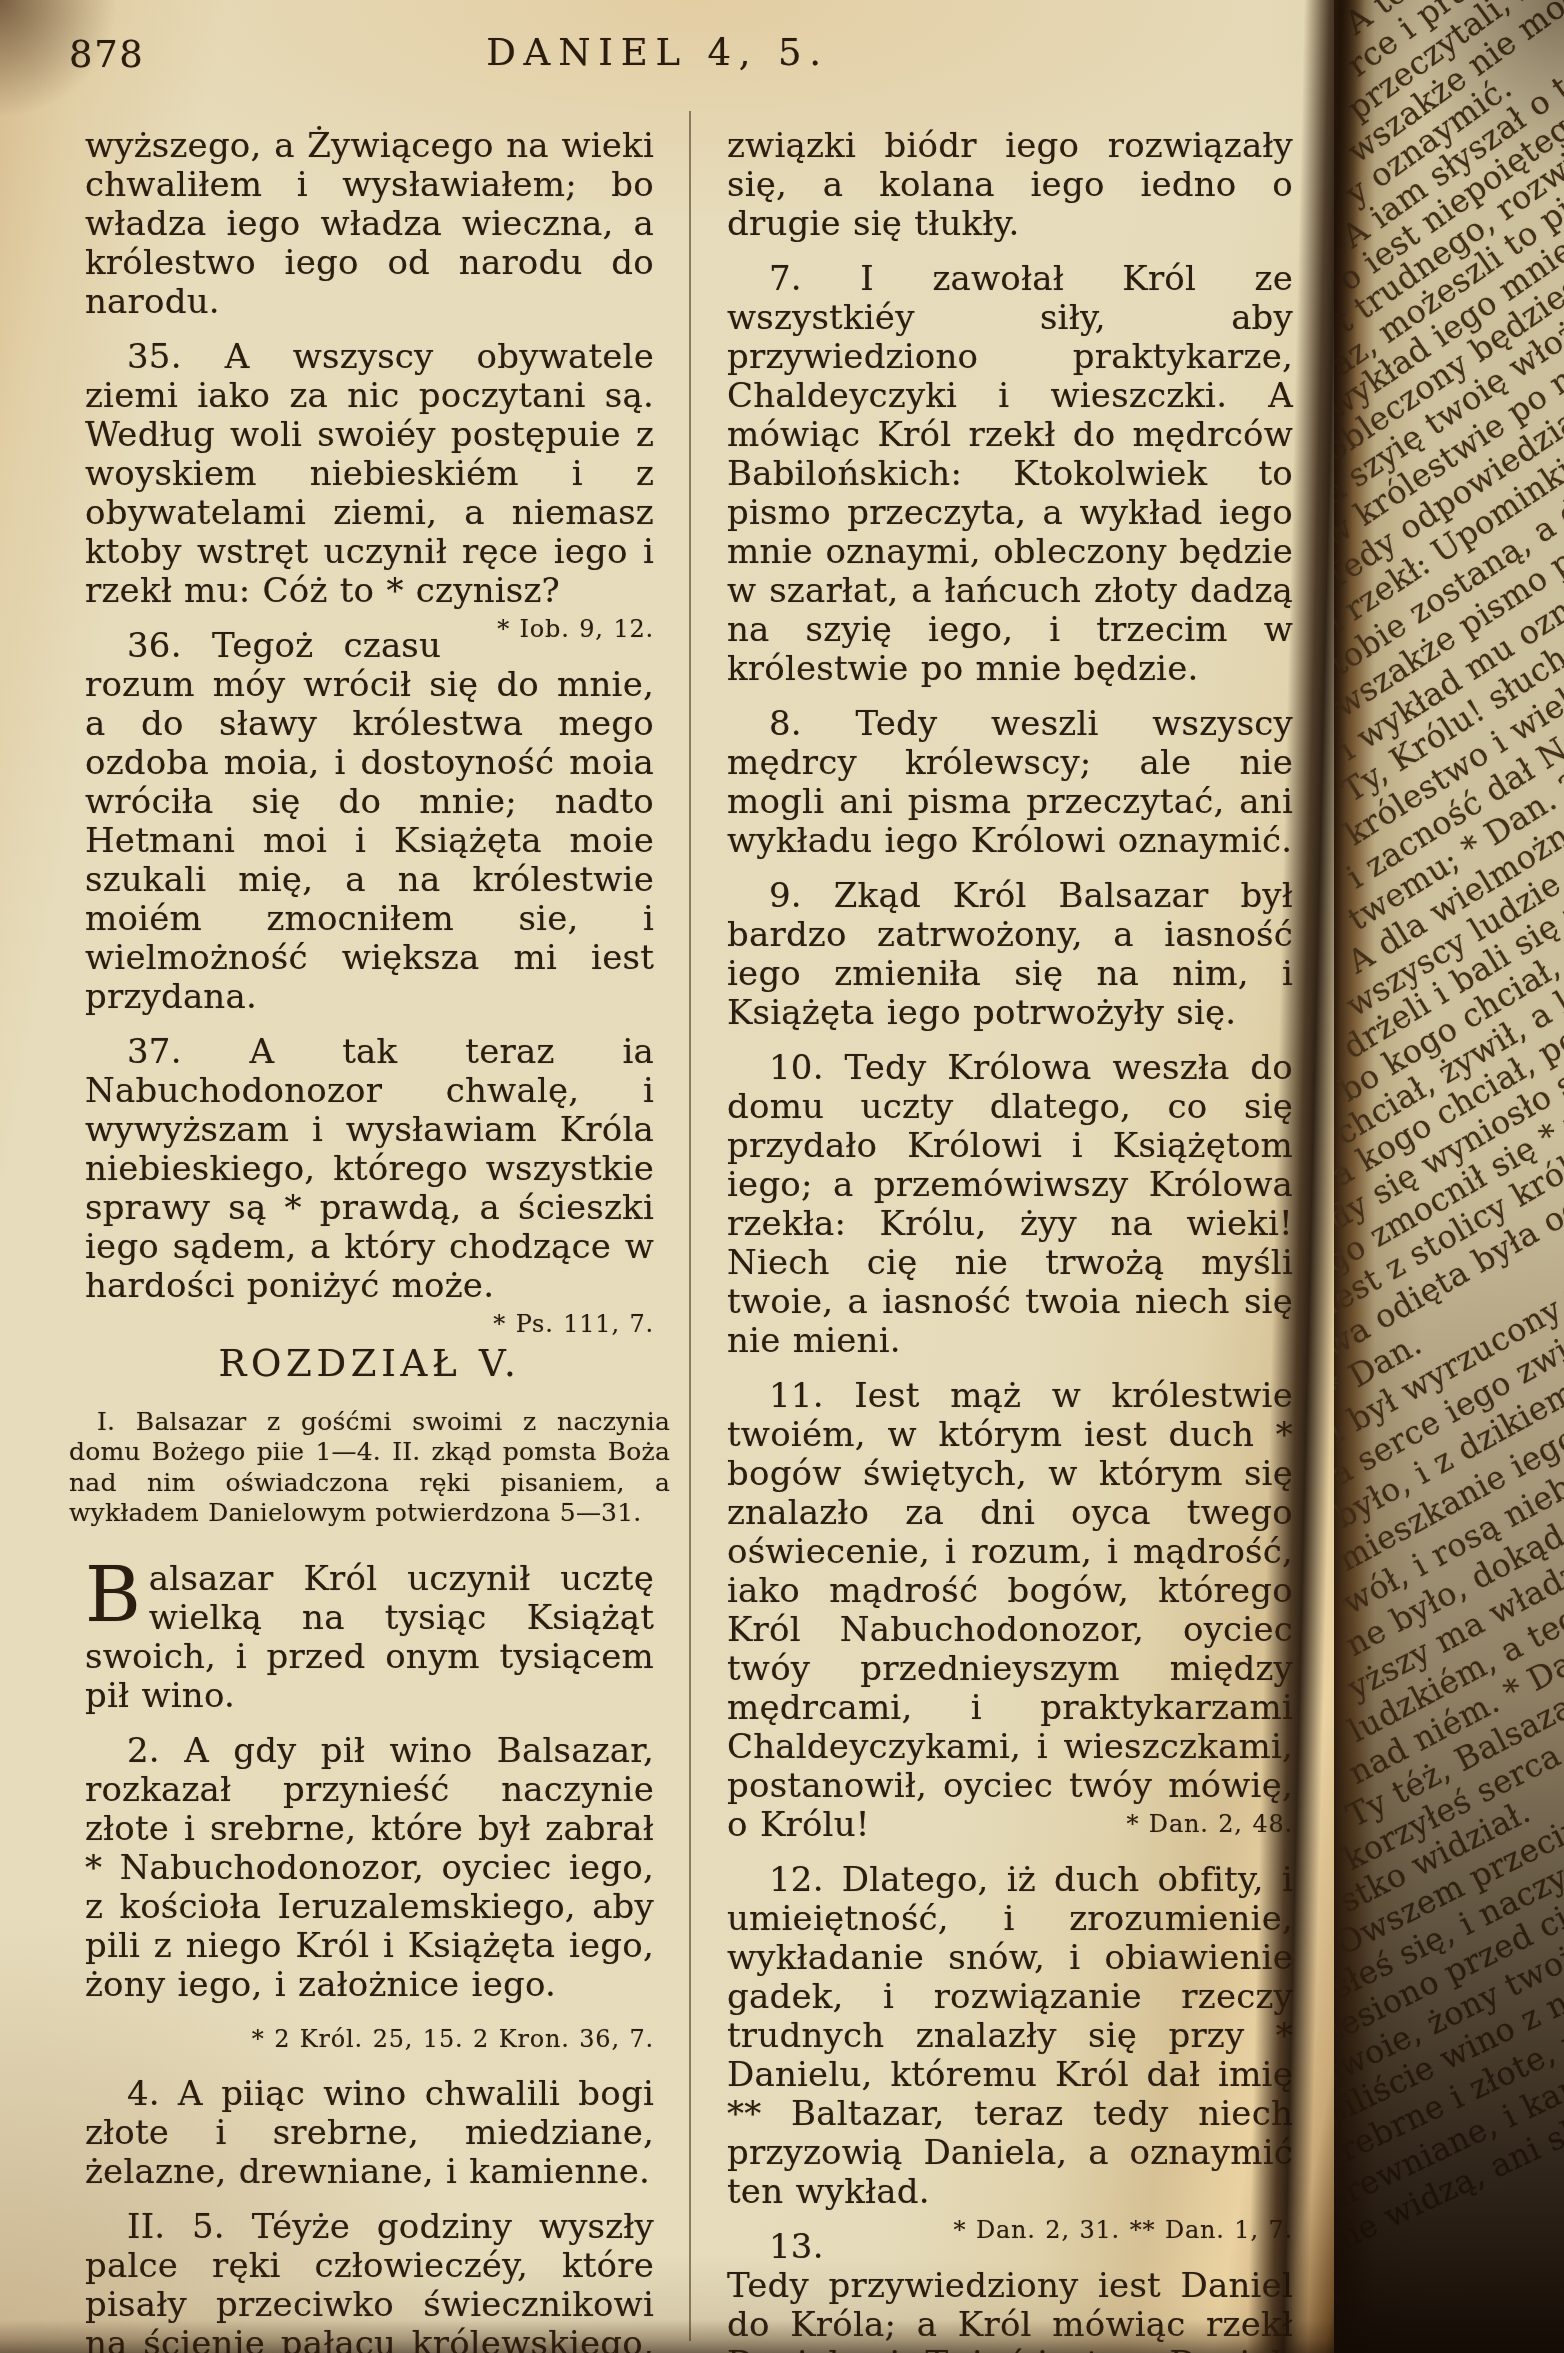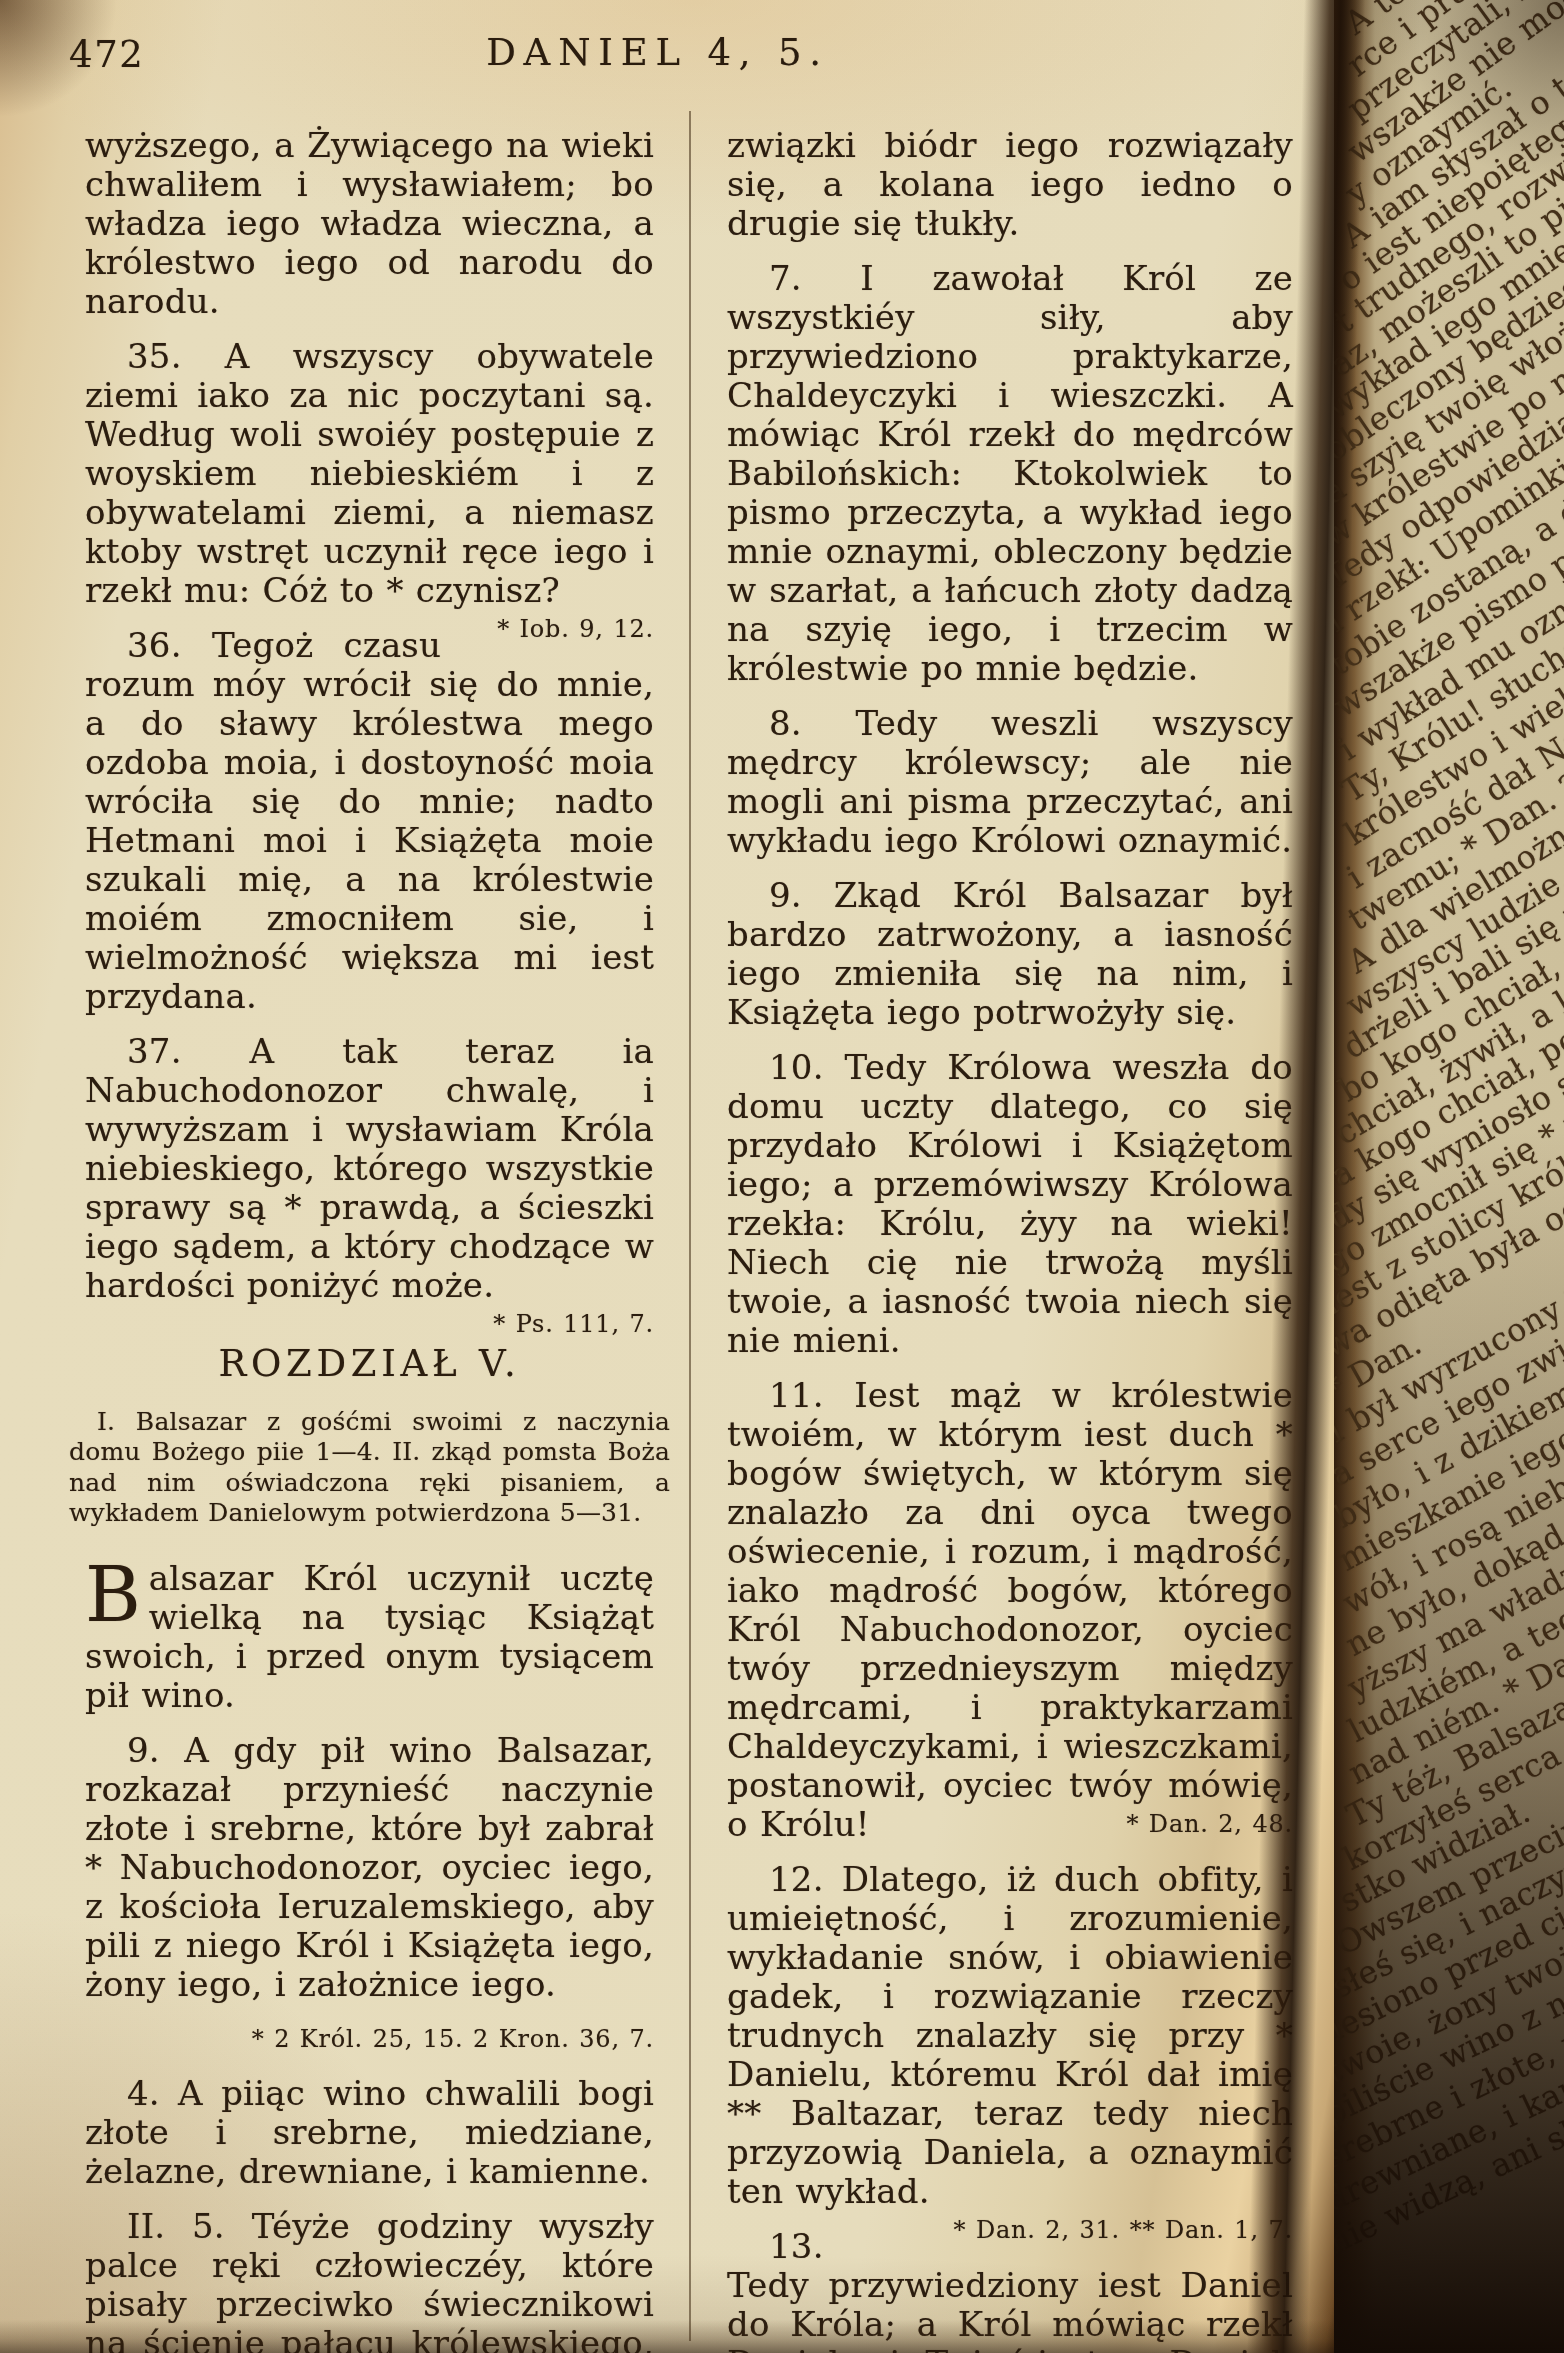--- a/index.html
+++ b/index.html
@@ -86,34 +86,34 @@
   #bottom-vignette{
     position:absolute;left:0;bottom:0;width:1334px;height:34px;z-index:2;pointer-events:none;
     background:linear-gradient(to bottom,rgba(60,38,16,0),rgba(60,38,16,.28) 55%,rgba(35,20,8,.55));
   }
 </style>
 </head>
 <body>
 
 <div id="paper"></div>
 
-<div id="page-number">472</div>
+<div id="page-number">878</div>
 <div id="running-head">DANIEL 4, 5.</div>
 
 <div id="column-rule"></div>
 
 <div id="col-left" class="col">
     <p class="continuation">wyższego, a Żywiącego na wieki chwaliłem i wysławiałem; bo władza iego władza wieczna, a królestwo iego od narodu do narodu.</p>
     <p class="verse">35. A wszyscy obywatele ziemi iako za nic poczytani są. Według woli swoiéy postępuie z woyskiem niebieskiém i z obywatelami ziemi, a niemasz ktoby wstręt uczynił ręce iego i rzekł mu: Cóż to * czynisz?<span class="note">* Iob. 9, 12.</span></p>
     <p class="verse">36. Tegoż czasu rozum móy wrócił się do mnie, a do sławy królestwa mego ozdoba moia, i dostoyność moia wróciła się do mnie; nadto Hetmani moi i Książęta moie szukali mię, a na królestwie moiém zmocniłem sie, i wielmożność większa mi iest przydana.</p>
     <p class="verse">37. A tak teraz ia Nabuchodonozor chwalę, i wywyższam i wysławiam Króla niebieskiego, którego wszystkie sprawy są * prawdą, a ścieszki iego sądem, a który chodzące w hardości poniżyć może.<span class="note">* Ps. 111, 7.</span></p>
     <h2 class="chapter-heading">ROZDZIAŁ V.</h2>
     <p class="chapter-summary">I. Balsazar z gośćmi swoimi z naczynia domu Bożego piie 1—4. II. zkąd pomsta Boża nad nim oświadczona ręki pisaniem, a wykładem Danielowym potwierdzona 5—31.</p>
     <p class="verse continuation"><span class="initial">B</span>alsazar Król uczynił ucztę wielką na tysiąc Książąt swoich, i przed onym tysiącem pił wino.</p>
-    <p class="verse">9. A gdy pił wino Balsazar, rozkazał przynieść naczynie złote i srebrne, które był zabrał * Nabuchodonozor, oyciec iego, z kościoła Ieruzalemskiego, aby pili z niego Król i Książęta iego, żony iego, i założnice iego.</p>
+    <p class="verse">2. A gdy pił wino Balsazar, rozkazał przynieść naczynie złote i srebrne, które był zabrał * Nabuchodonozor, oyciec iego, z kościoła Ieruzalemskiego, aby pili z niego Król i Książęta iego, żony iego, i założnice iego.</p>
     <p class="note-block">* 2 Król. 25, 15.  2 Kron. 36, 7.</p>
     <p class="verse">4. A piiąc wino chwalili bogi złote i srebrne, miedziane, żelazne, drewniane, i kamienne.</p>
     <p class="verse">II. 5. Téyże godziny wyszły palce ręki człowieczéy, które pisały przeciwko świecznikowi na ścienie pałacu królewskiego, a Król widział część ręki, która pisała.</p>
   </div>
 <div id="col-right" class="col">
     <p class="continuation">związki biódr iego rozwiązały się, a kolana iego iedno o drugie się tłukły.</p>
     <p class="verse">7. I zawołał Król ze wszystkiéy siły, aby przywiedziono praktykarze, Chaldeyczyki i wieszczki. A mówiąc Król rzekł do mędrców Babilońskich: Ktokolwiek to pismo przeczyta, a wykład iego mnie oznaymi, obleczony będzie w szarłat, a łańcuch złoty dadzą na szyię iego, i trzecim w królestwie po mnie będzie.</p>
     <p class="verse">8. Tedy weszli wszyscy mędrcy królewscy; ale nie mogli ani pisma przeczytać, ani wykładu iego Królowi oznaymić.</p>
     <p class="verse">9. Zkąd Król Balsazar był bardzo zatrwożony, a iasność iego zmieniła się na nim, i Książęta iego potrwożyły się.</p>
     <p class="verse">10. Tedy Królowa weszła do domu uczty dlatego, co się przydało Królowi i Książętom iego; a przemówiwszy Królowa rzekła: Królu, żyy na wieki! Niech cię nie trwożą myśli twoie, a iasność twoia niech się nie mieni.</p>

